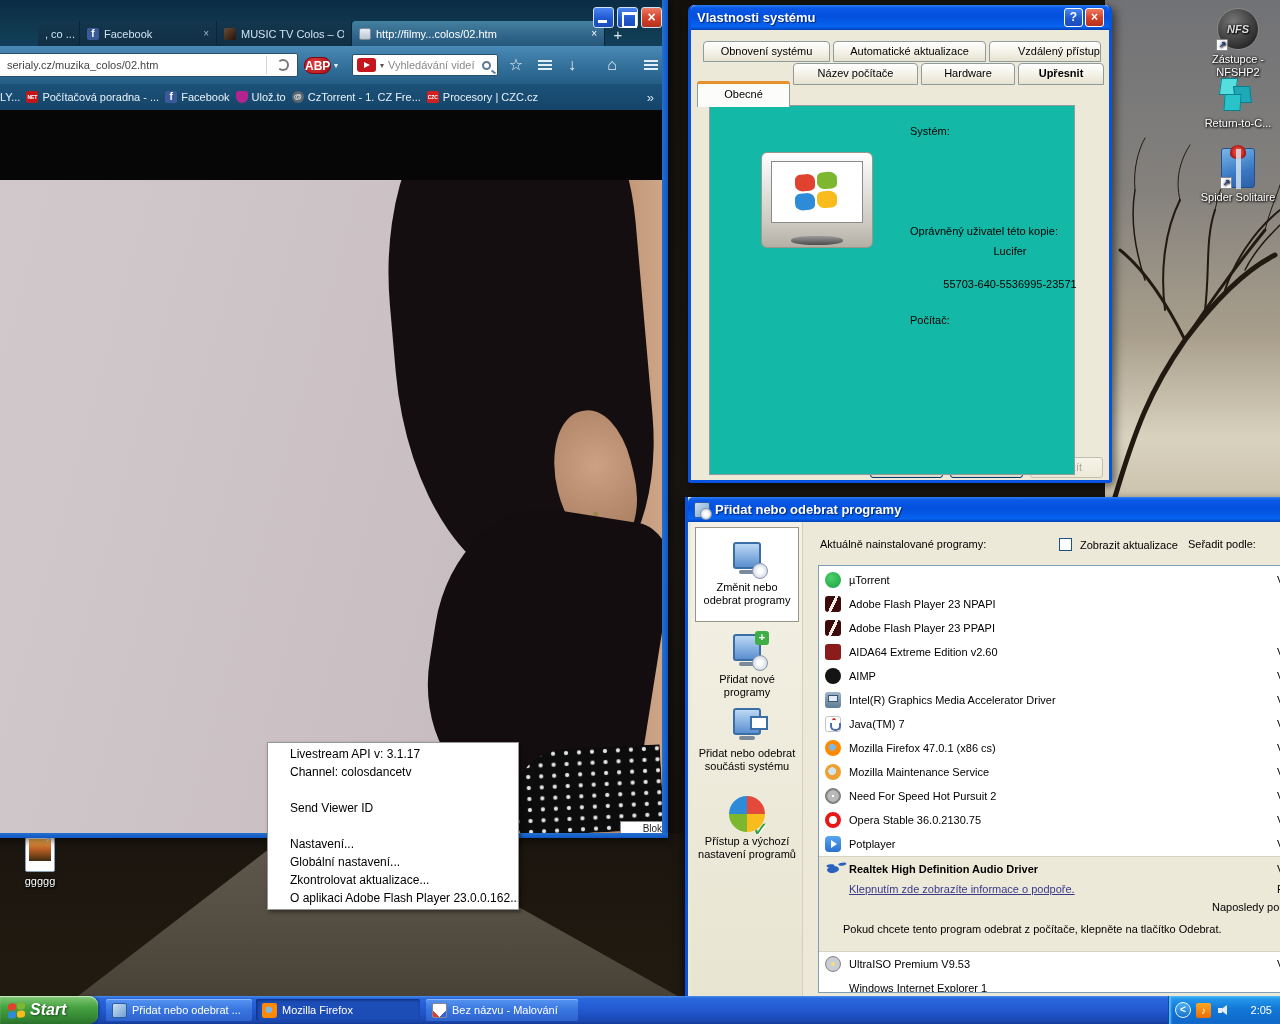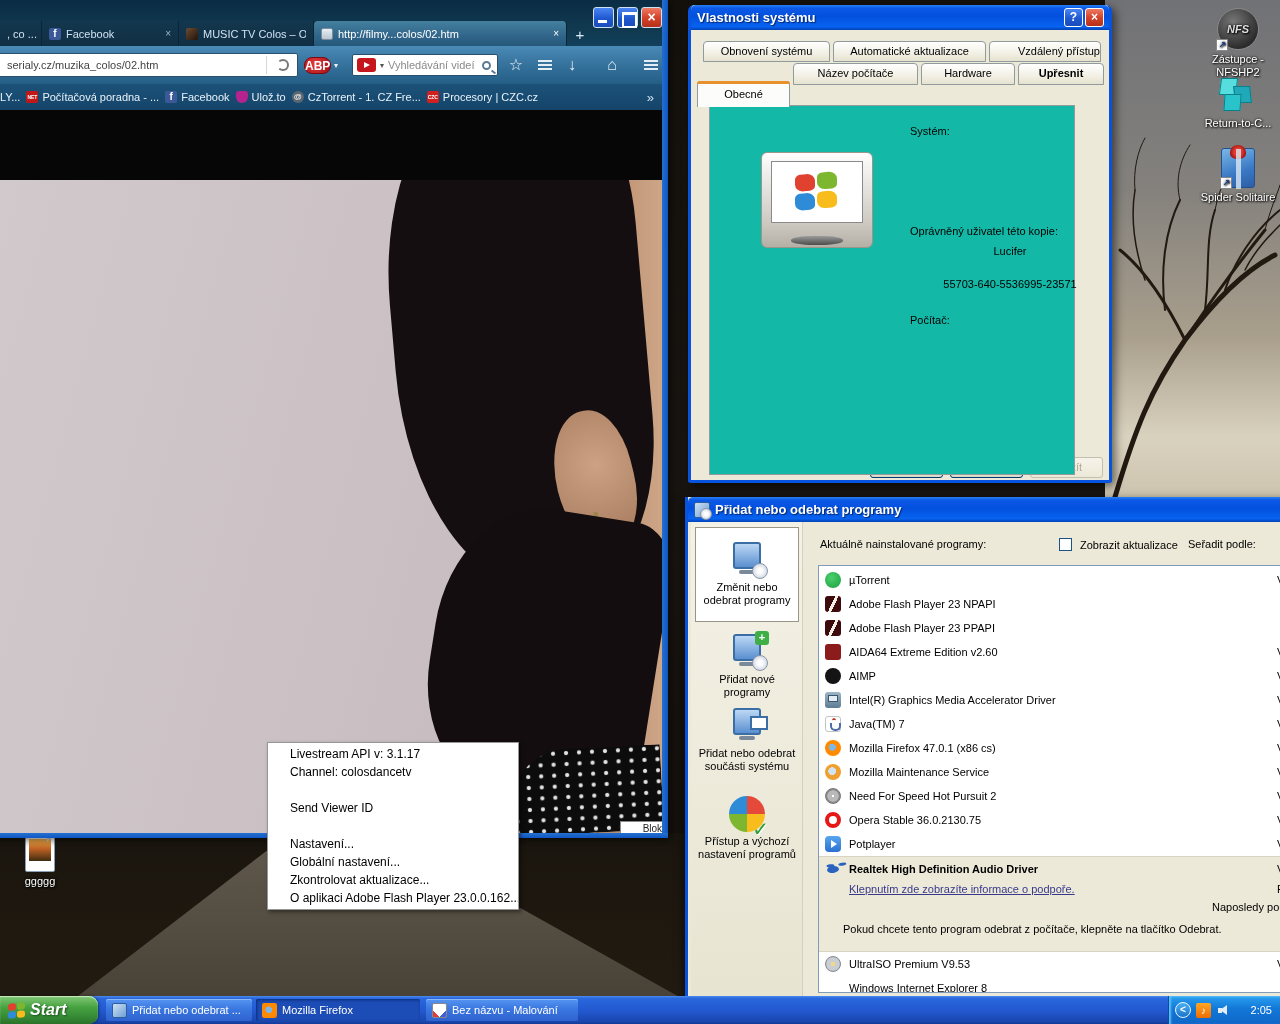--- a/index.html
+++ b/index.html
@@ -53,21 +53,21 @@
   #firefox::before { content:""; position:absolute; left:0; bottom:0; right:0; height:5px; background:linear-gradient(180deg,#2470cf,#0f56c4); z-index:4; }
   .ff-top { position:absolute; left:0; top:0; right:0; height:46px;
     background:linear-gradient(180deg,#0a2c44,#10394f 60%,#123f5c); }
   .win-btns { position:absolute; top:7px; left:655px; display:flex; gap:3px; z-index:5; }
   .wb { width:21px; height:21px; border-radius:3px; border:1px solid #cfe0f0; position:relative;
     background:linear-gradient(180deg,#4a86f2,#2058cf 55%,#1b4cba); }
   .wb.close { background:linear-gradient(180deg,#ee7a64,#d6432a 50%,#b3311c); color:#fff;
     font-size:14px; font-weight:bold; text-align:center; line-height:19px; }
   .wb.min::after { content:""; position:absolute; left:4px; bottom:4px; width:9px; height:3px; background:#fff; }
   .wb.max::after { content:""; position:absolute; left:4px; top:4px; width:11px; height:11px; border:2px solid #fff; border-top-width:3px; }
-  .tabstrip { position:absolute; left:62px; bottom:0; display:flex; align-items:flex-end; height:25px; }
+  .tabstrip { position:absolute; left:62px; bottom:0; display:flex; align-items:flex-end; height:25px;padding-left:38px; }
   .tab { height:25px; display:flex; align-items:center; gap:5px; padding:0 7px;
     color:#cfe2f2; border-right:1px solid #0a2438; background:linear-gradient(180deg,#13374e,#112f44); white-space:nowrap; overflow:hidden; }
   .tab .tx { color:#9fb9cc; font-size:10px; margin-left:auto; }
   .tab.active { background:linear-gradient(180deg,#44809f,#2d6186 70%,#255878); color:#fff; border-radius:4px 4px 0 0; }
   .favicon { width:12px; height:12px; flex:none; border-radius:2px; }
   .fav-fb { background:#3b5998; color:#fff; font-weight:bold; font-size:10px; line-height:12px; text-align:center; }
   .fav-music { background:linear-gradient(135deg,#6a4c34,#241308); }
   .fav-page { background:linear-gradient(180deg,#e8eef4,#b9c6d2); border:1px solid #7c8c9a; }
   .newtab { width:26px; height:22px; color:#dceaf4; font-size:15px; text-align:center; line-height:21px; }
   .navbar { position:absolute; left:0; top:46px; right:0; height:38px;
@@ -613,21 +613,21 @@
         </div>
 
         <div class="repeat">
           <div class="prog-row">
               <span class="picon ultraiso"></span>
               <span class="pname">UltraISO Premium V9.53</span>
               <span class="psize">Velikost</span>
             </div>
             <div class="prog-row">
               <span class="picon ie"></span>
-              <span class="pname">Windows Internet Explorer 8</span>
+              <span class="pname">Windows Internet Explorer 1</span>
               <span class="psize"></span>
             </div>
         </div>
       </div>
     </div>
   </div>
 
   <div id="taskbar">
     <div id="start">
       <span class="flag">

